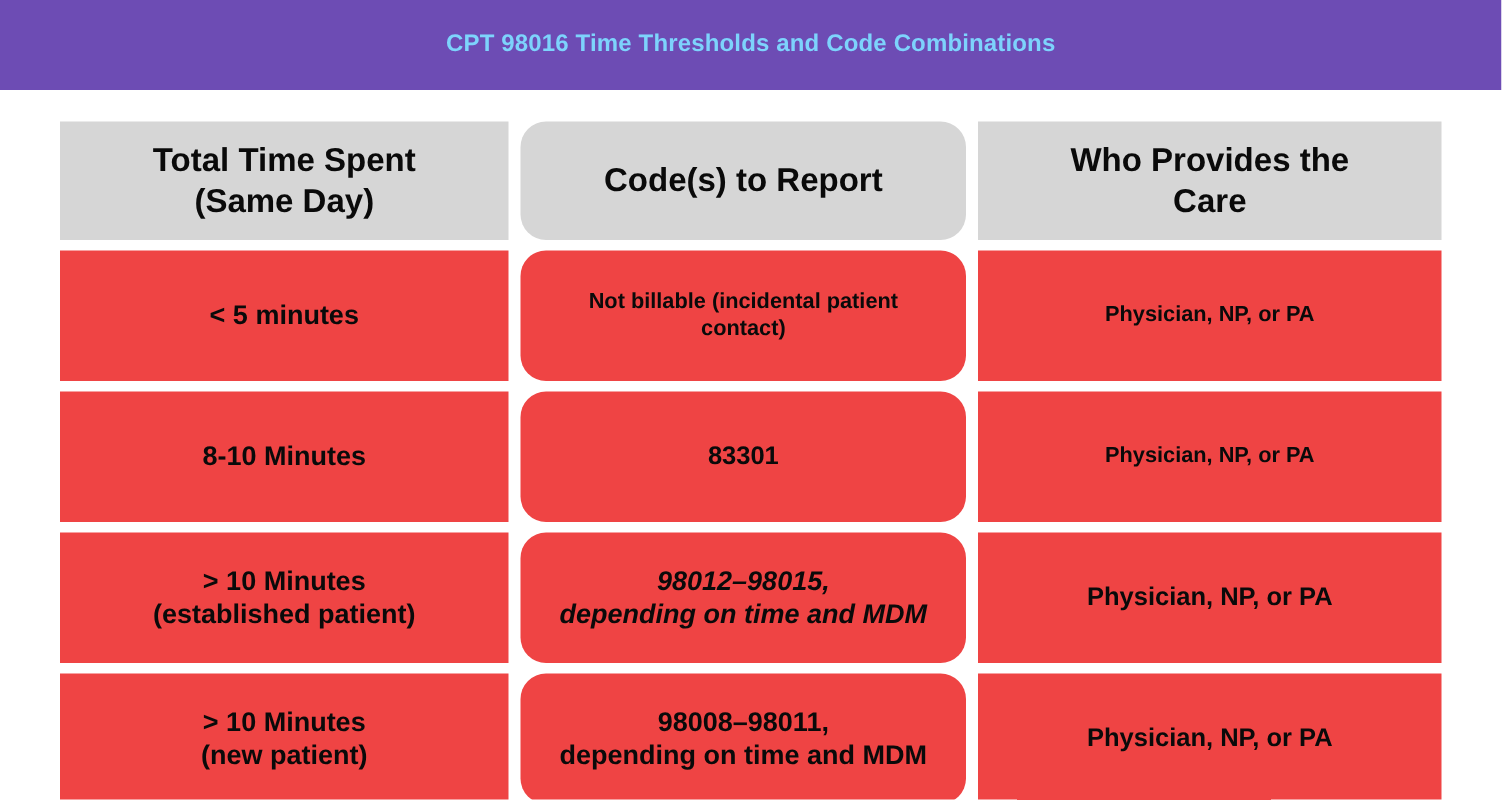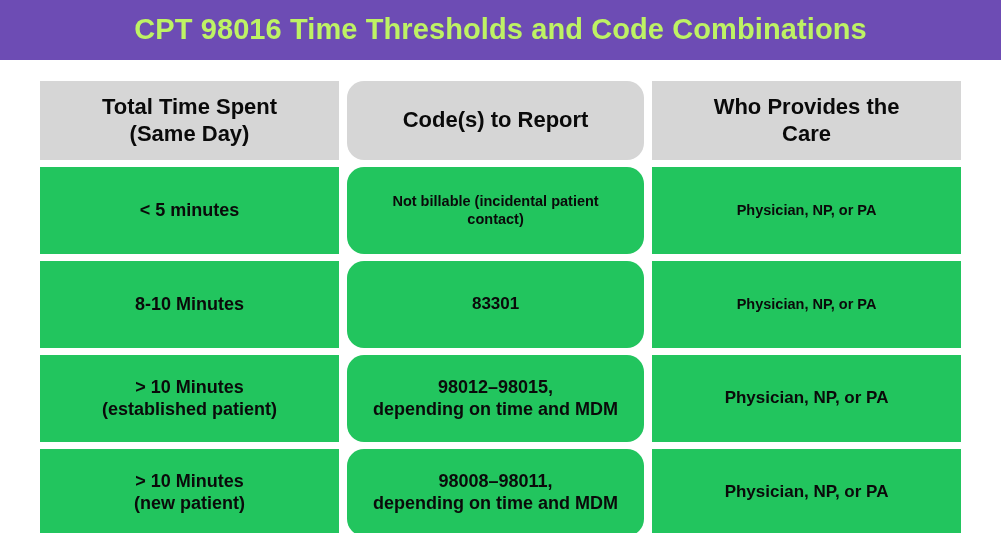--- a/index.html
+++ b/index.html
@@ -24,22 +24,22 @@
   .title-bar {
     width: 1001px;
     height: 60px;
     background: #6D4CB4;
     display: flex;
     align-items: center;
     justify-content: center;
   }
 
   .title-text {
-    color: #bef264;
-    font-size: 29px;
+    color: #7dd3fc;
+    font-size: 16px;
     font-weight: bold;
     letter-spacing: 0.1px;
     text-align: left;
     line-height: 1.1;
     white-space: pre;
   }
 
   
   .table-wrap {
     position: absolute;
@@ -81,35 +81,35 @@
   
   .row-header .cell {
     background: #D6D6D6;
     height: 79px;
     font-size: 22px;
     line-height: 1.2;
   }
 
   
   .row-body .cell {
-    background: #22c55e;
+    background: #ef4444;
     height: 87px;
   }
 
   
   .row-1 .col-1 { font-size: 18px; }
   .row-1 .col-2 { font-size: 14.5px; }
   .row-1 .col-3 { font-size: 14.5px; }
 
   .row-2 .col-1 { font-size: 18px; }
   .row-2 .col-2 { font-size: 17px; }
   .row-2 .col-3 { font-size: 14.5px; }
 
   .row-3 .col-1 { font-size: 18px; }
-  .row-3 .col-2 { font-size: 18px; }
+  .row-3 .col-2 { font-size: 18px; font-style: italic; }
   .row-3 .col-3 { font-size: 17px; }
 
   .row-4 .col-1 { font-size: 18px; }
   .row-4 .col-2 { font-size: 18px; }
   .row-4 .col-3 { font-size: 17px; }
 </style>
 </head>
 <body>
 
 <div class="page">

